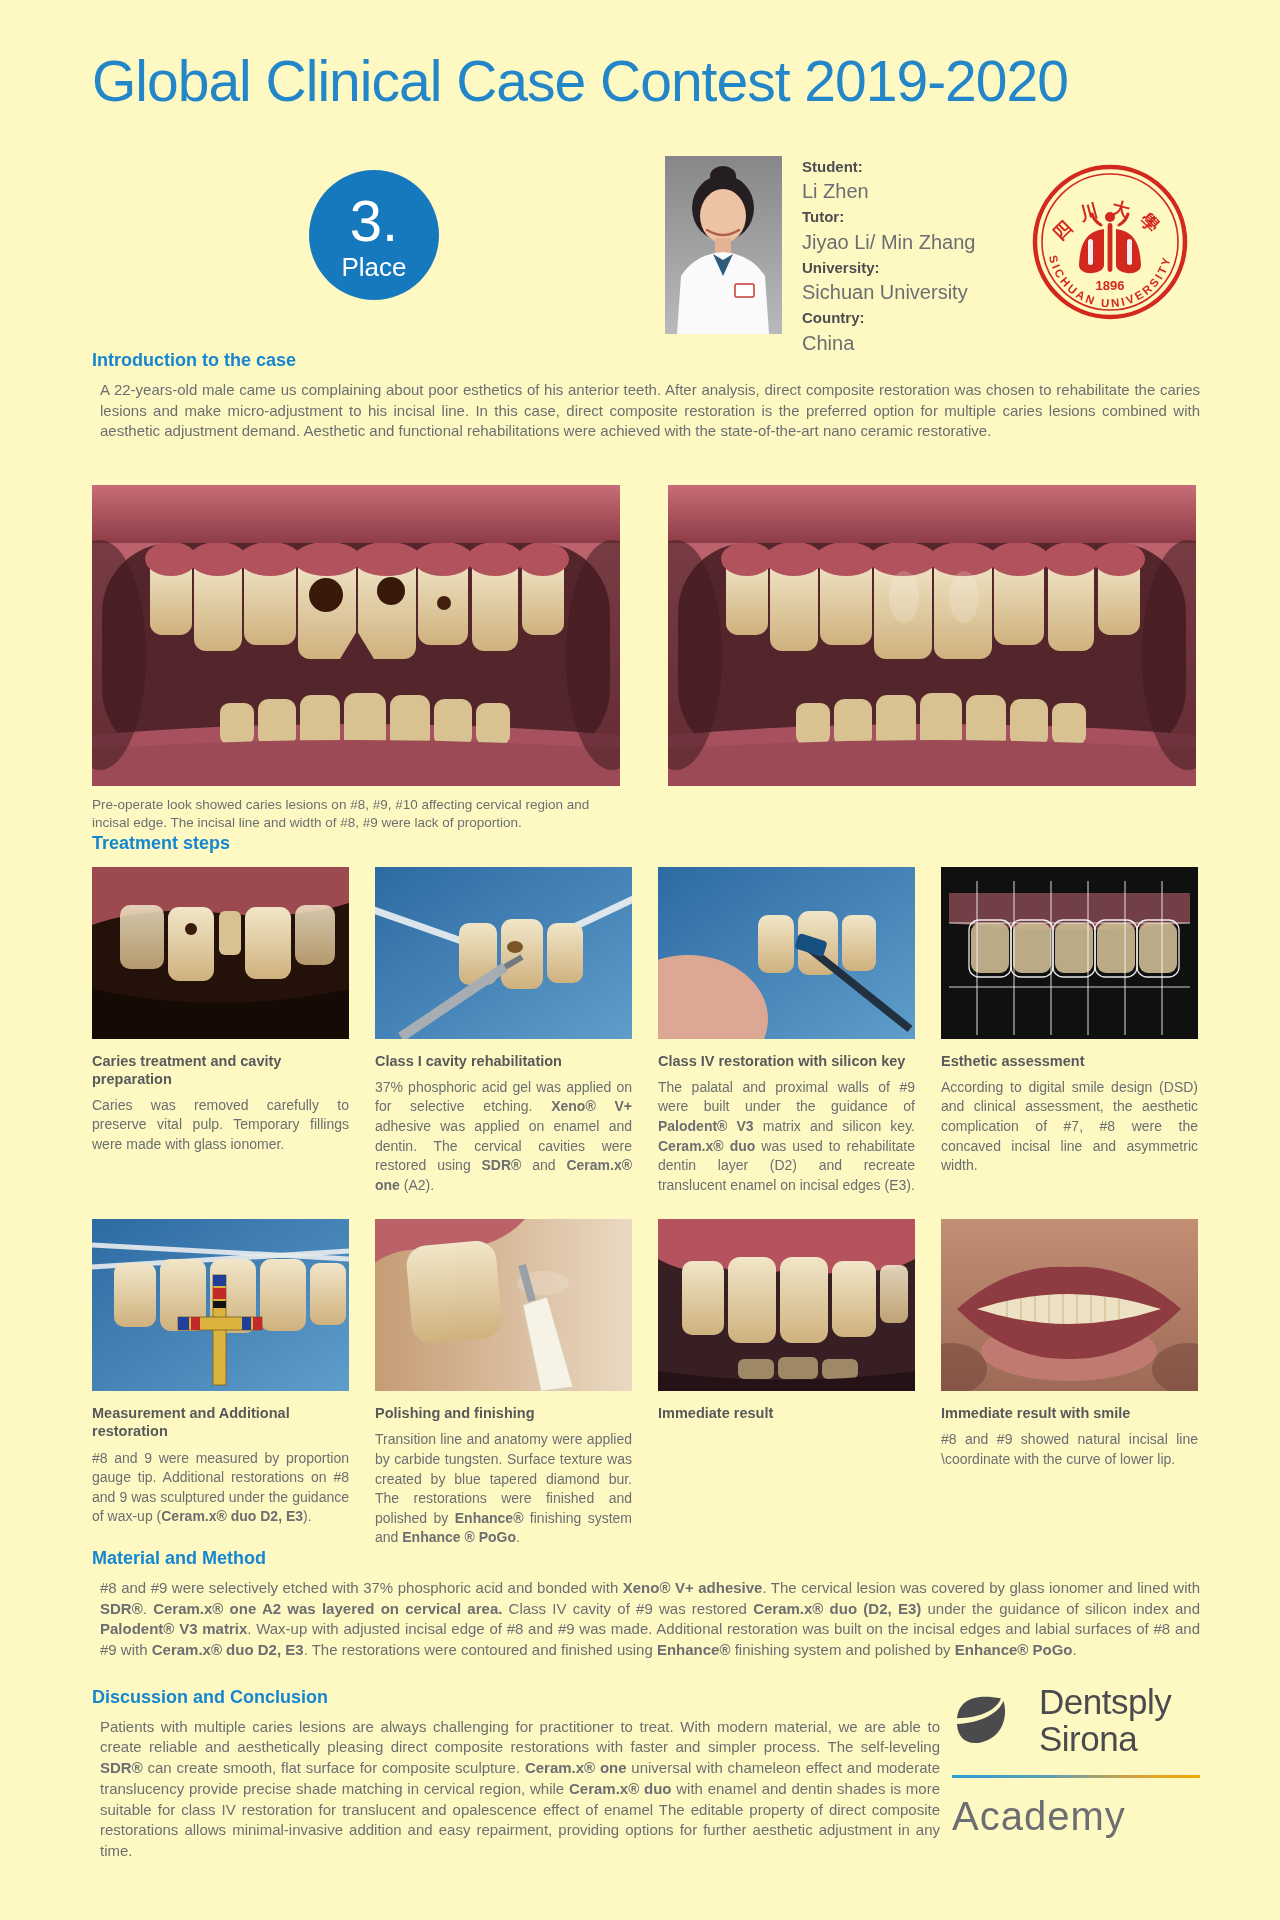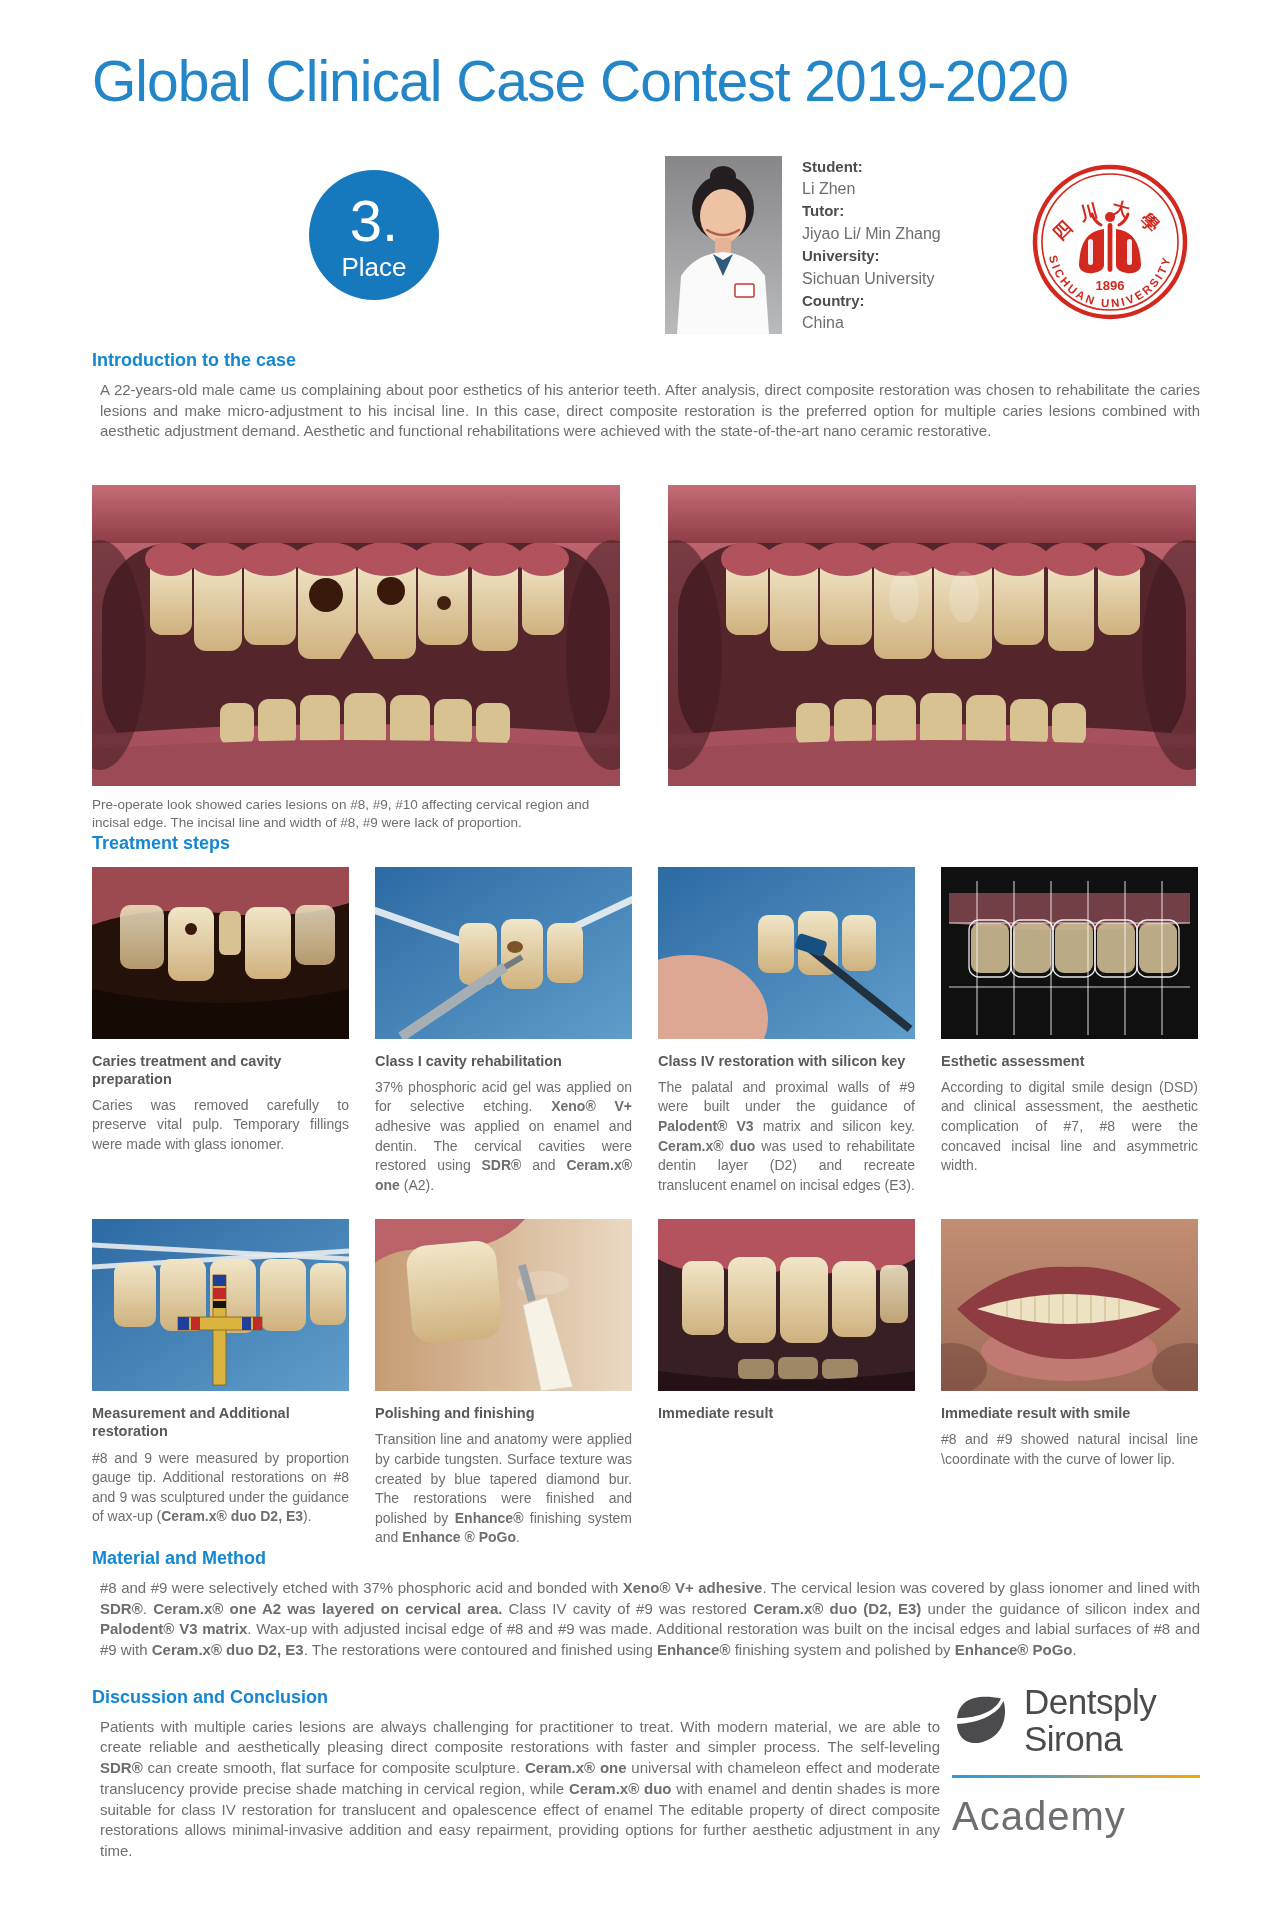--- a/index.html
+++ b/index.html
@@ -1,44 +1,44 @@
 <!DOCTYPE html>
 <html><head>
 <meta charset="utf-8">
 <style>
   html,body{margin:0;padding:0;}
   body{width:1280px;height:1920px;background:#e9e7e9;font-family:"Liberation Sans",sans-serif;}
-  .page{position:relative;width:1280px;height:1920px;background:#ffffff;overflow:hidden;box-sizing:border-box;}
+  .page{position:relative;width:1280px;height:1920px;background:#fef9c3;overflow:hidden;box-sizing:border-box;}
   .content{margin:0 80px 0 92px;width:1108px;}
   h1.title{margin:0;padding-top:52px;font-size:57px;line-height:1.05;font-weight:400;letter-spacing:-1px;color:#2386c8;}
   .header{position:relative;height:238px;}
   .award-badge{position:absolute;left:217px;top:58px;width:130px;height:130px;border-radius:50%;background:#1779bd;color:#fff;text-align:center;}
   .award-number{font-size:58px;line-height:1;padding-top:22px;font-weight:400;}
   .award-label{font-size:26px;line-height:1;margin-top:4px;font-weight:400;}
   .portrait{position:absolute;left:573px;top:44px;width:117px;height:178px;overflow:hidden;background:#8d8d8f;}
   .info{position:absolute;left:710px;top:44px;width:220px;}
   .info-label{font-size:15px;font-weight:bold;color:#4d4d4f;line-height:1.44;}
-  .info-value{font-size:16px;color:#6d6e71;line-height:1.44;}
+  .info-value{font-size:20px;color:#6d6e71;line-height:1.44;}
   .seal{position:absolute;left:938px;top:50px;width:160px;height:160px;}
   h2.section{margin:0;font-size:18px;font-weight:bold;color:#1587d1;}
   .body-text{margin:9px 0 0 8px;font-size:15px;color:#6d6e71;line-height:1.38;text-align:justify;}
   .case-photos{display:flex;gap:43px;margin-top:43px;}
   .case-photo{width:580px;}
   .photo-frame{width:528px;height:301px;overflow:hidden;}
   .caption{margin-top:10px;width:520px;font-size:13.5px;color:#6d6e71;line-height:1.36;}
   .treatment-heading{margin-top:22px;}
   .steps-grid{display:grid;grid-template-columns:repeat(4,257px);column-gap:26px;row-gap:24px;margin-top:13px;}
   .step-photo{width:257px;height:172px;overflow:hidden;}
   .step-title{margin-top:13px;font-size:14.5px;font-weight:bold;color:#58595b;line-height:1.25;}
   .step-body{margin-top:8px;font-size:14px;color:#6d6e71;line-height:1.4;text-align:justify;}
   .material-heading{margin-top:27px;}
   .bottom-row{display:flex;justify-content:space-between;margin-top:26px;}
   .discussion-col{width:848px;}
   .brand-col{width:248px;margin-top:-4px;}
-  .brand-top{display:flex;align-items:flex-start;gap:14px;}
+  .brand-top{display:flex;align-items:flex-start;gap:29px;}
   .brand-mark{width:58px;height:72px;flex:0 0 auto;}
   .brand-name{font-size:35px;line-height:1.06;color:#4b4b4d;font-weight:500;letter-spacing:-0.5px;}
   .brand-divider{height:3px;margin-top:18px;background:linear-gradient(90deg,#2b9cd8 0%,#5f9fae 40%,#d8a23a 75%,#f2a900 100%);}
   .brand-academy{margin-top:16px;font-size:40px;color:#6d6e71;font-weight:400;letter-spacing:1px;}
 </style>
 </head>
 <body>
 
 <div class="page">
   <div class="content">

